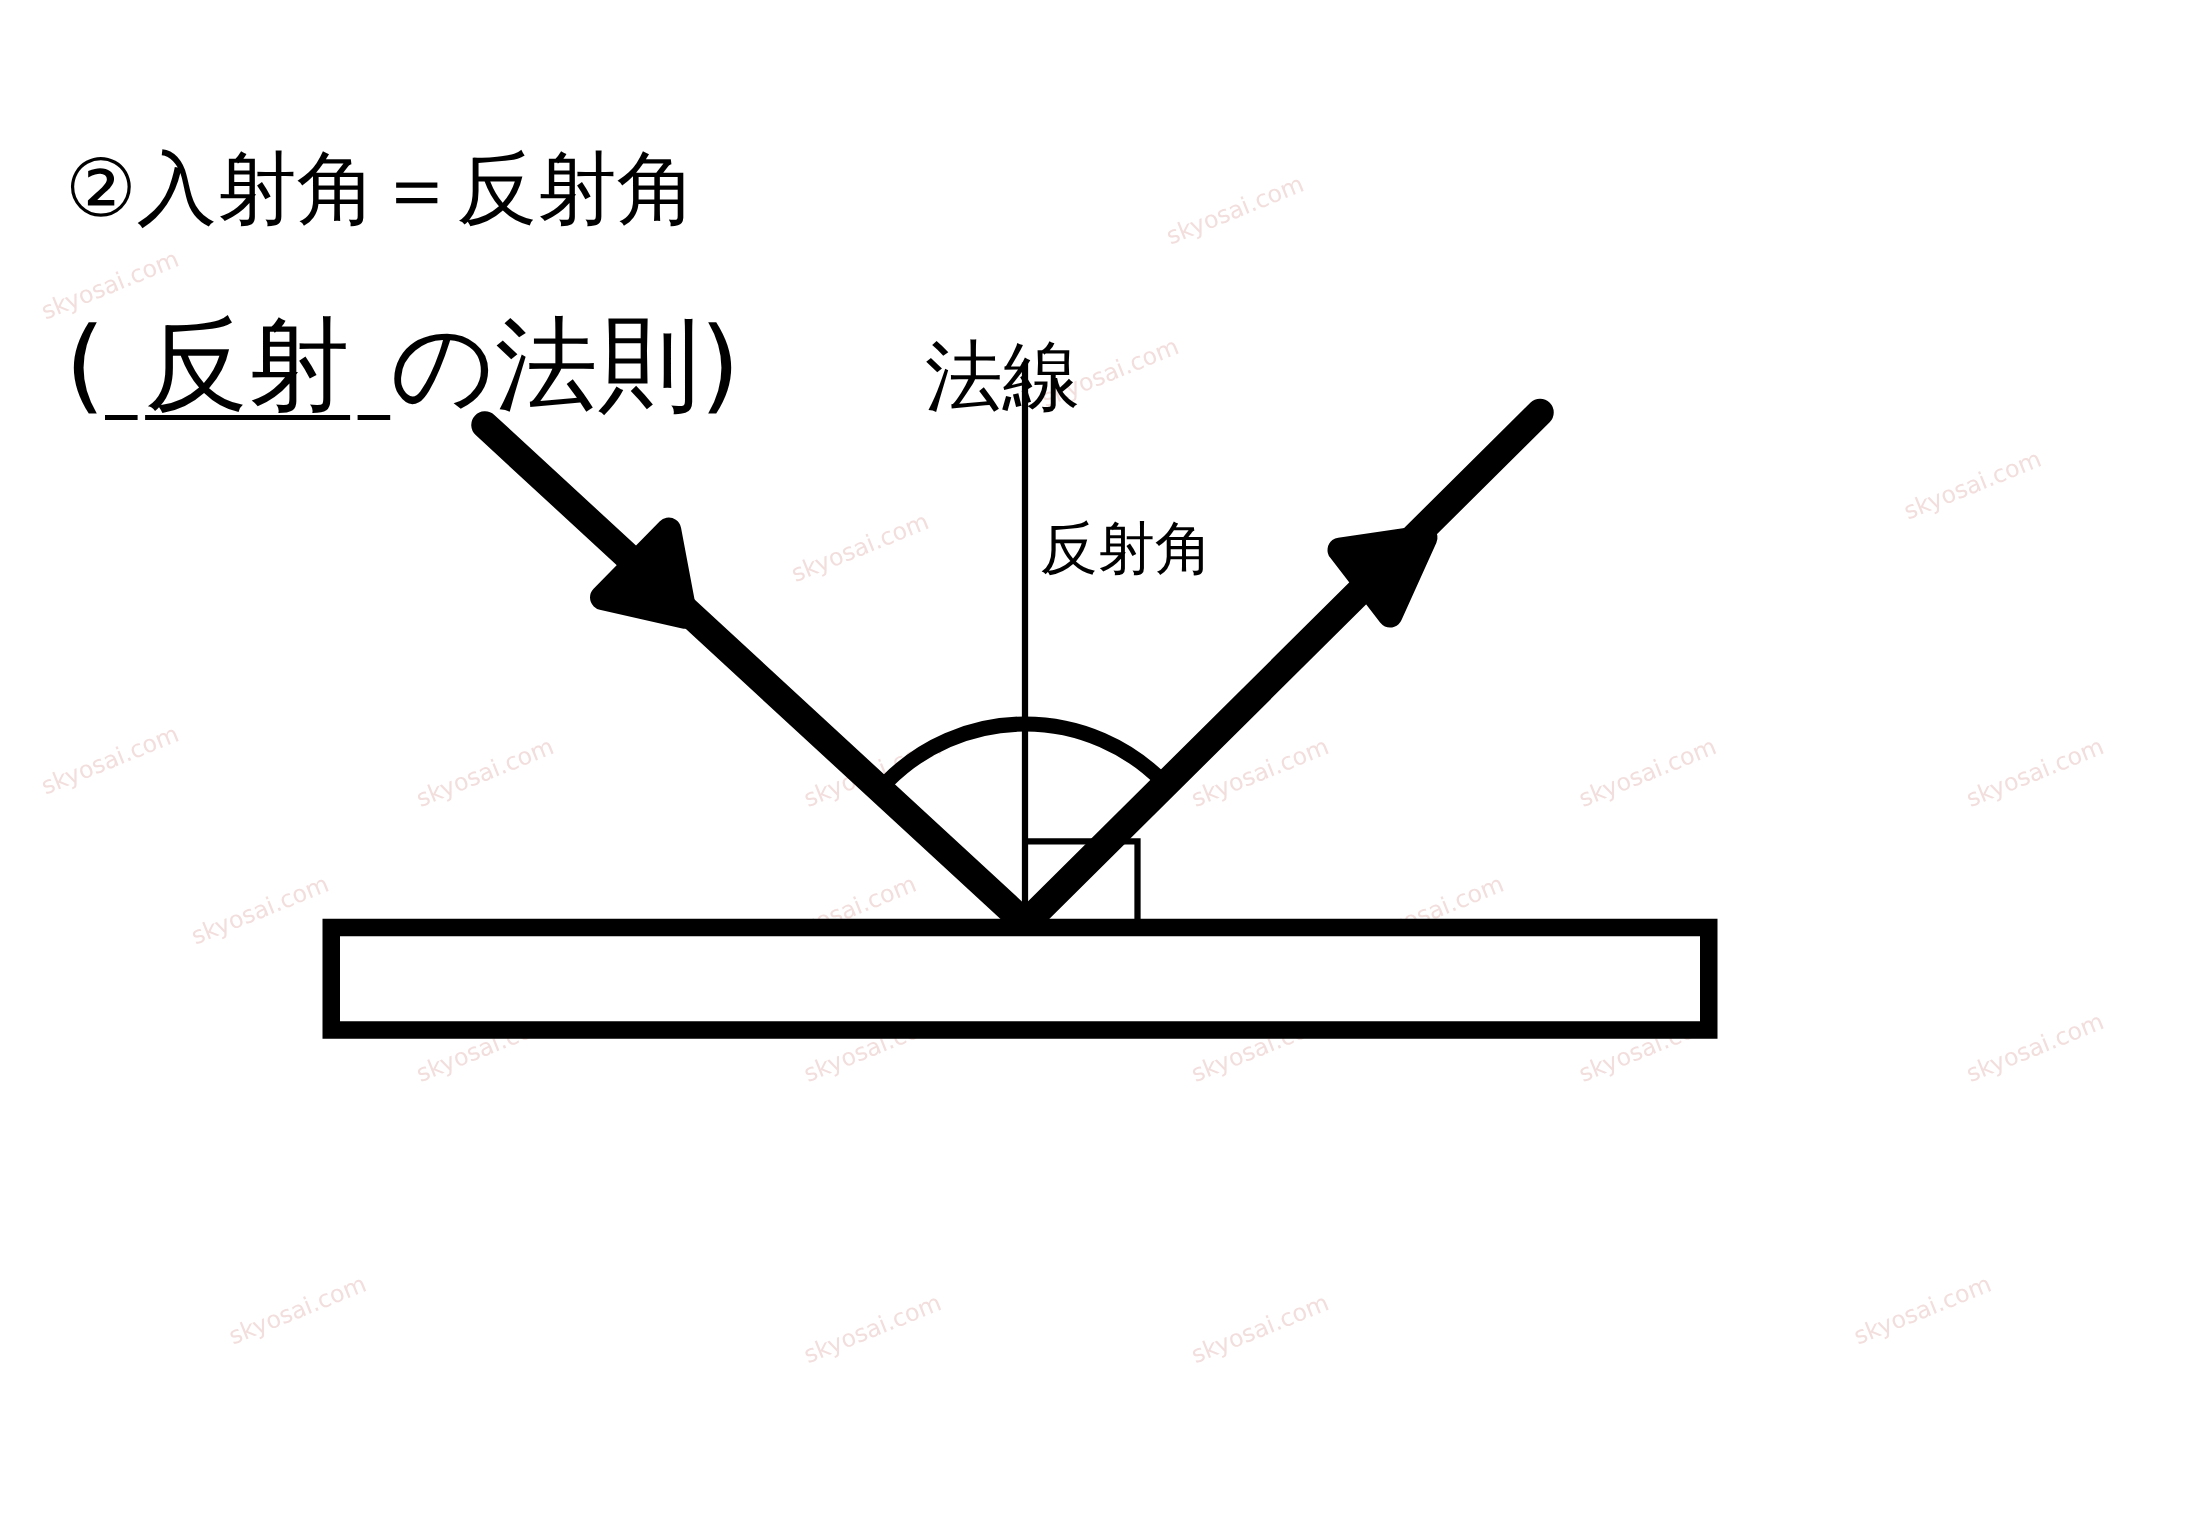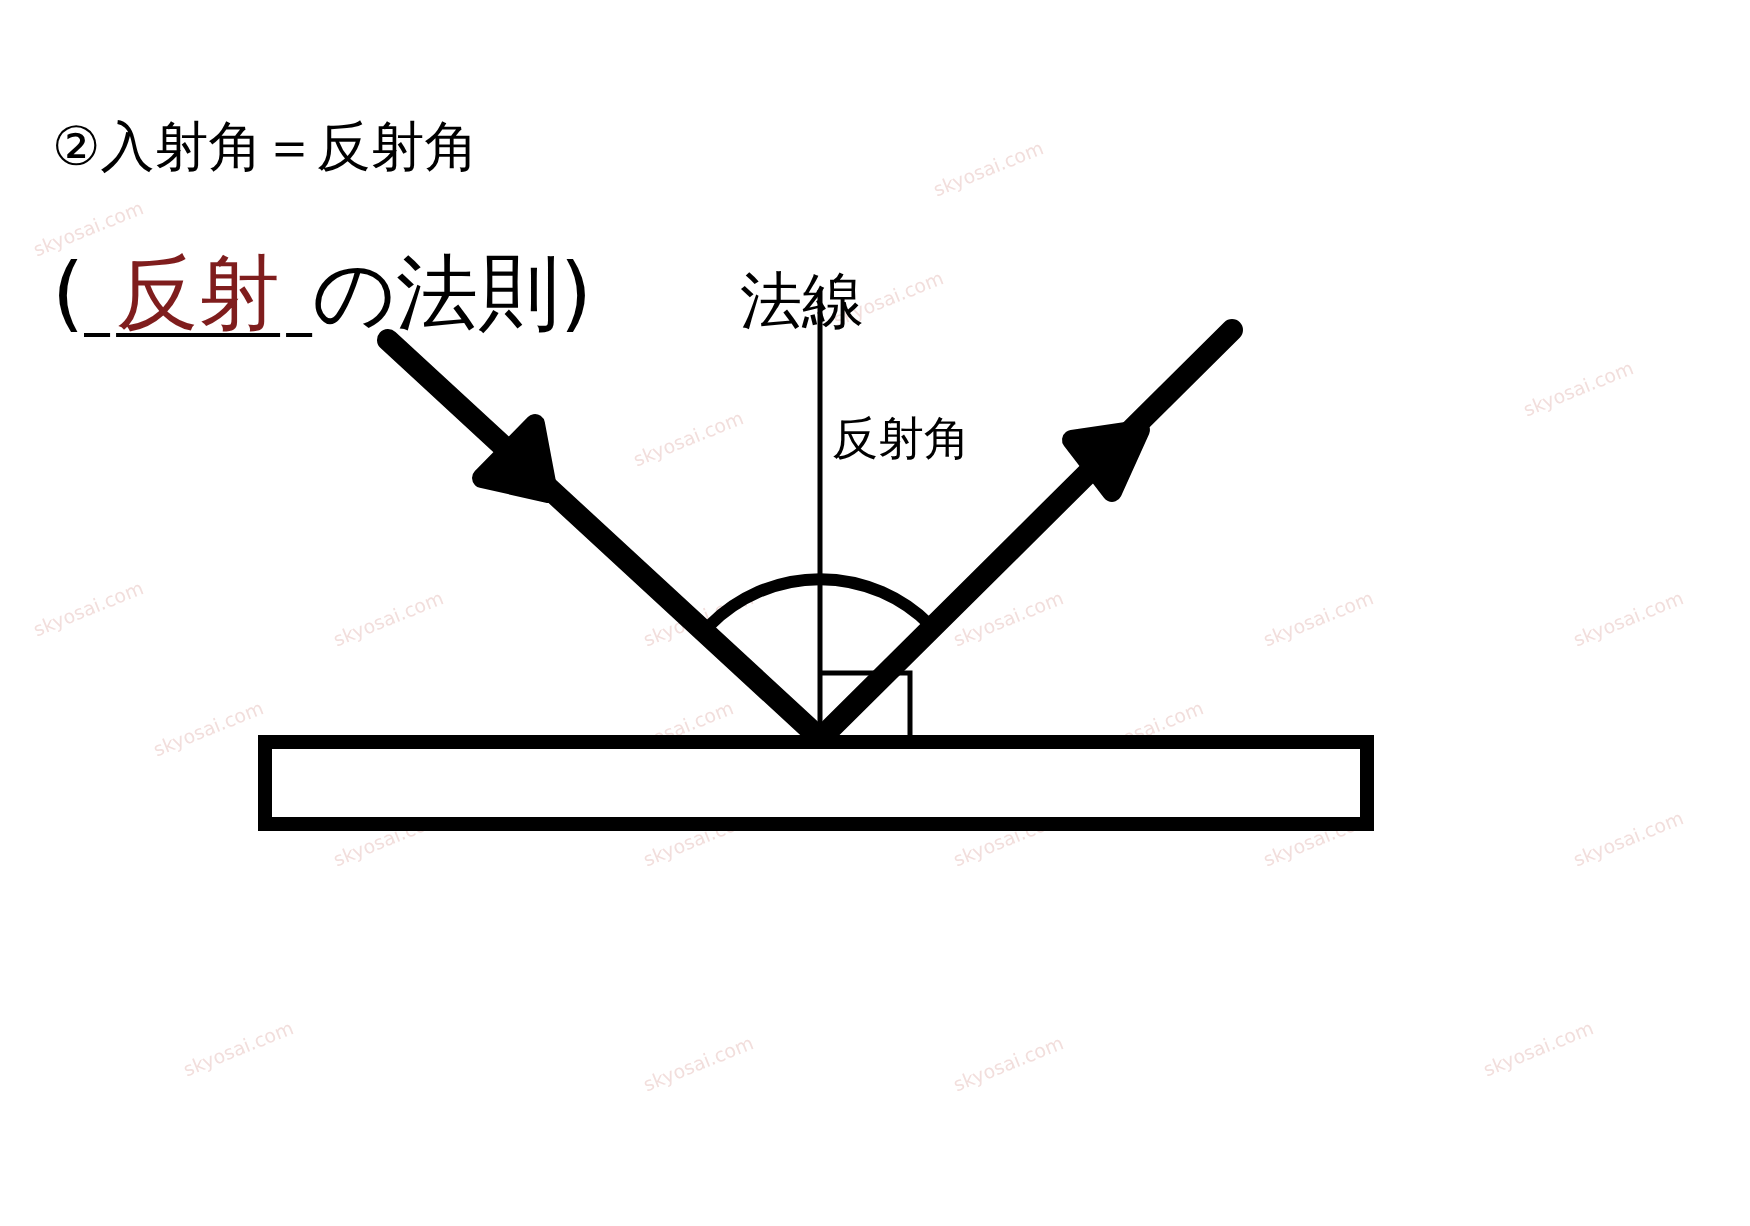--- a/index.html
+++ b/index.html
@@ -28,31 +28,31 @@
     position: absolute;
     white-space: nowrap;
     color: #000000;
     font-family: "DejaVu Sans", "Liberation Sans", sans-serif;
     font-weight: 400;
     line-height: 1;
   }
   #title-line1 {
     left: 52px;
     top: 120px;
-    font-size: 54px;
+    font-size: 64px;
     letter-spacing: 0px;
   }
   #title-line2 {
     left: 52px;
     top: 252px;
     font-size: 82px;
     letter-spacing: 0px;
   }
   .blank-answer {
-    color: #7f1d1d;
+    color: #000000;
     text-decoration: underline;
     text-decoration-color: #000000;
     text-decoration-thickness: 4px;
     text-underline-offset: 12px;
     padding: 0 6px;
   }
   .blank-pad {
     color: transparent;
     text-decoration: underline;
     text-decoration-color: #000000;

